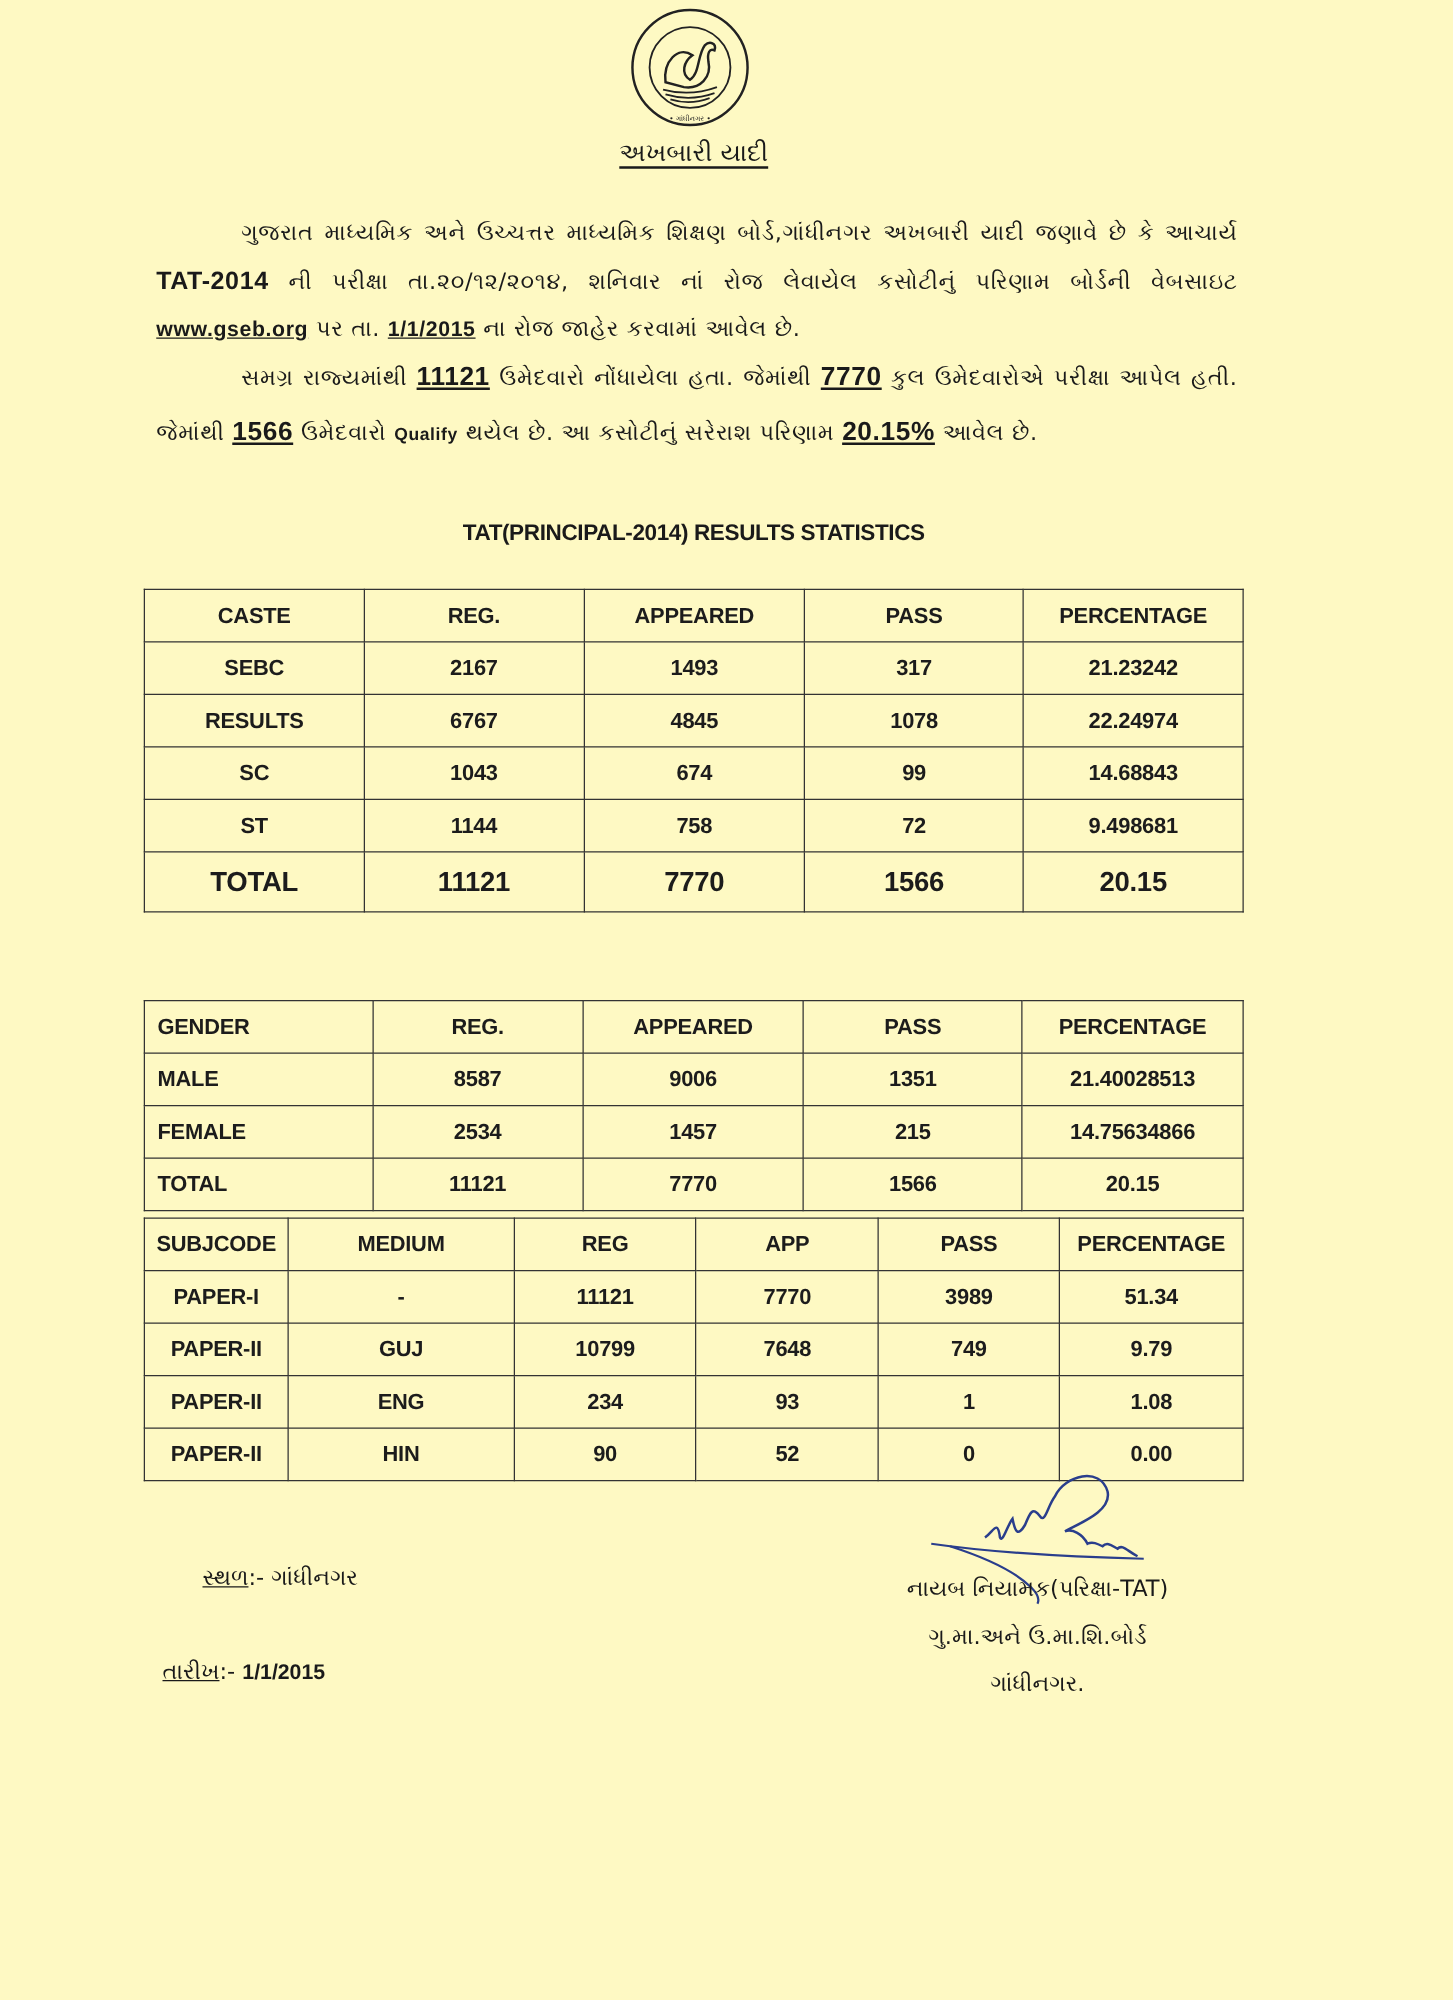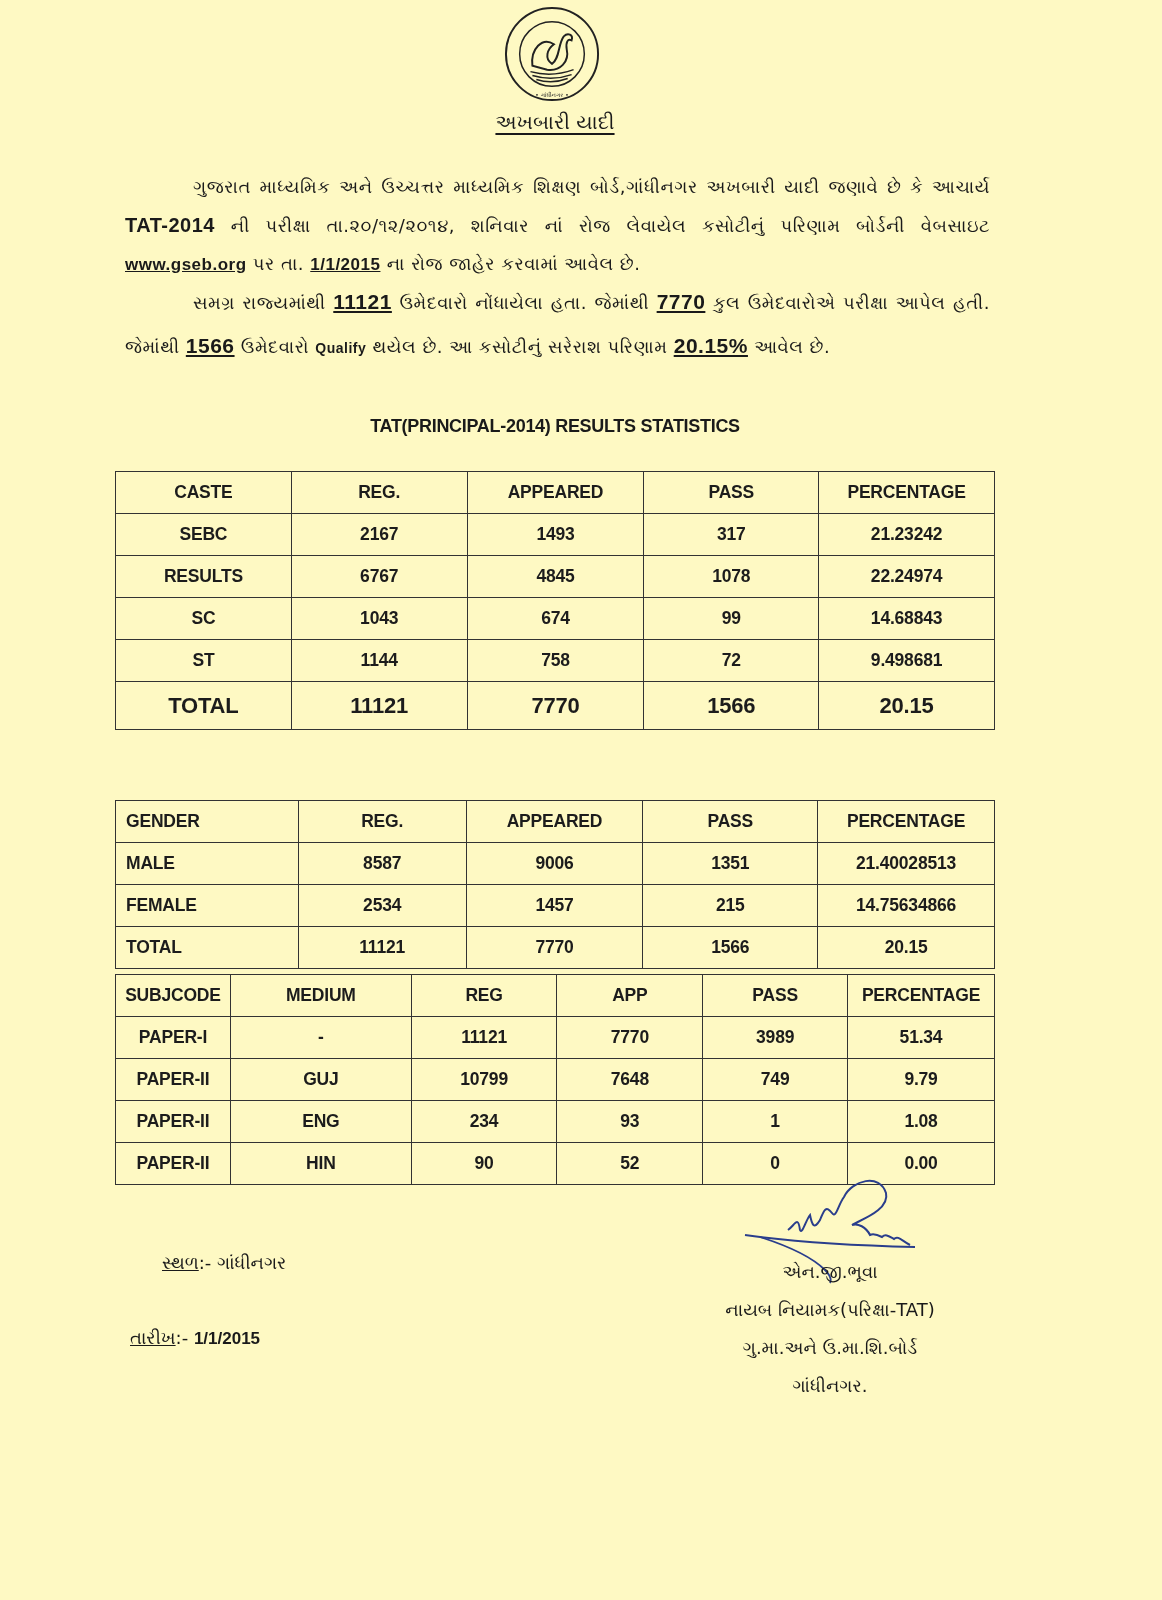--- a/index.html
+++ b/index.html
@@ -294,19 +294,18 @@
     <span class="lbl">તારીખ</span><span>:- </span><span class="val">1/1/2015</span>
   </div>
 
   <svg class="signature" viewBox="0 0 180 110">
     <path d="M48 55 C 55 50, 58 40, 60 55 C 62 60, 66 45, 70 40 C 72 50, 74 55, 80 45 C 84 35, 86 30, 92 38 C 96 44, 98 30, 104 22 C 112 5, 140 -2, 146 18 C 150 35, 120 45, 112 50 C 118 48, 126 52, 130 60 C 134 58, 138 60, 142 62 C 146 58, 150 62, 154 64 C 158 60, 162 66, 170 70" fill="none" stroke="#2a3e8c" stroke-width="2"></path>
     <path d="M5 60 C 40 65, 90 70, 175 72" fill="none" stroke="#2a3e8c" stroke-width="1.8"></path>
     <path d="M20 62 C 45 70, 70 80, 85 95 C 90 100, 92 104, 90 108" fill="none" stroke="#2a3e8c" stroke-width="1.8"></path>
   </svg>
 
   <div class="sign-block">
-    <div>એન.જી.ભૂવા</div>
     <div>નાયબ નિયામક(પરિક્ષા-TAT)</div>
     <div>ગુ.મા.અને ઉ.મા.શિ.બોર્ડ</div>
     <div>ગાંધીનગર.</div>
   </div>
 
 </div>
 
 </body></html>

